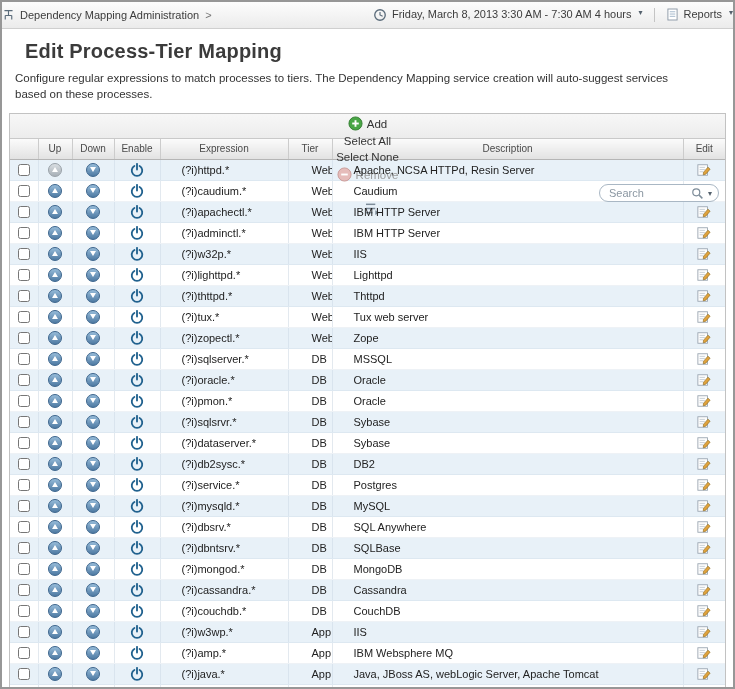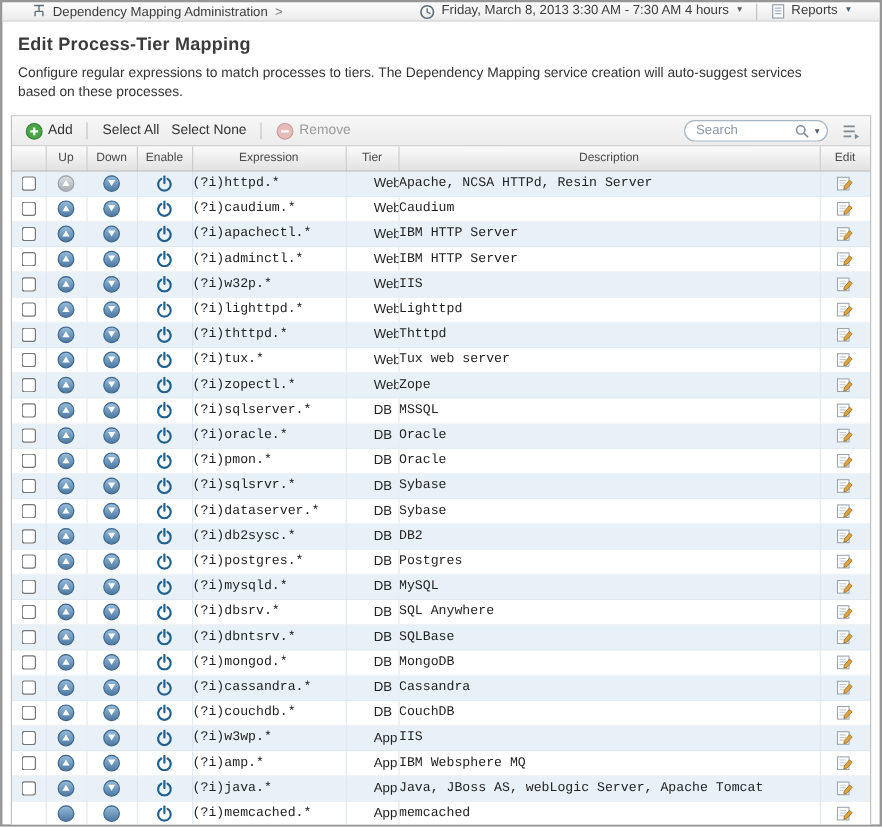--- a/index.html
+++ b/index.html
@@ -1,58 +1,58 @@
 <!DOCTYPE html>
 <html><head>
 <meta charset="utf-8">
 <style>
   * { margin:0; padding:0; box-sizing:border-box; }
   html,body { width:735px; height:689px; background:#fff; font-family:"Liberation Sans",sans-serif; }
   .frame { position:relative; width:735px; height:689px; border:2px solid #979797; background:#fff; overflow:hidden; }
 
   
-  .topbar { height:16px; background:linear-gradient(#fdfdfd,#ebebeb); border-bottom:1px solid #cfcfcf;
-            display:flex; align-items:center; padding:0 24px; font-size:11px; color:#3c3c3c; }
+  .topbar { height:27px; background:linear-gradient(#fdfdfd,#ebebeb); border-bottom:1px solid #cfcfcf;
+            display:flex; align-items:center; padding:0 0; font-size:11px; color:#3c3c3c; }
   .topbar .crumb-root { color:#3c3c3c; margin:0 4px 0 5px; }
   .topbar .crumb-sep { color:#777; margin:0 2px; }
   .topbar .crumb-current { font-weight:bold; color:#222; margin-left:4px; }
   .topbar .spacer { flex:1; }
   .topbar .right { display:flex; gap:5px; }
   .dd { font-size:8px; color:#55616d; margin-left:2px; }
   .vsep { width:1px; height:14px; background:#c4c4c4; margin:0 7px; }
 
   
-  .page-title { font-size:15px; font-weight:bold; color:#3b3b3b; padding:11px 0 0 13px; letter-spacing:.2px; }
+  .page-title { font-size:20px; font-weight:bold; color:#3b3b3b; padding:11px 0 0 23px; letter-spacing:.2px; }
   .page-desc { font-size:11.5px; color:#333; padding:8px 22px 0 13px; line-height:1.35; max-width:720px; }
 
   
   .panel { margin:11px 7px 0 7px; border:1px solid #c2c2c2; background:#fff; }
   .toolbar { height:25px; background:linear-gradient(#f7f7f7,#ececec); border-bottom:1px solid #c9c9c9;
-             display:flex; align-items:center; padding:0 6px; font-size:11.5px; color:#333; }
+             display:flex; align-items:center; padding:0 6px; font-size:11.5px; color:#333;flex-direction:column; }
   .tbtn { display:inline-flex; align-items:center; gap:4px; padding:2px 5px; cursor:pointer; color:#333; }
   .tbtn.disabled { color:#9a9a9a; cursor:default; }
   .toolbar .search-wrap { margin-left:auto; position:relative; display:flex; align-items:center; }
   .search-input { width:120px; height:18px; border:1px solid #a9b7c4; border-radius:9px; font-size:11px;
                   padding:0 34px 0 9px; color:#444; background:#fff; outline:none; font-family:"Liberation Sans",sans-serif; }
   .search-input::placeholder { color:#8b97a2; }
   .search-icons { position:absolute; right:7px; display:flex; align-items:center; gap:2px; }
   .opts-icon { margin-left:12px; margin-right:2px; display:inline-flex; cursor:pointer; }
 
   
   table { width:100%; border-collapse:collapse; table-layout:fixed; }
   thead th { height:20px; background:linear-gradient(#fbfbfb,#e2e2e2); border-bottom:1px solid #b5b5b5;
              border-right:1px solid #cccccc; font-size:10px; font-weight:normal; color:#4a4a4a; text-align:center; }
   thead th:last-child { border-right:none; }
   tbody td { height:21px; font-size:11px; color:#222; border-right:1px solid #e3e9ef; border-bottom:1px solid #eef2f6;
              overflow:hidden; white-space:nowrap; }
   tbody td:last-child { border-right:none; }
   tbody tr.alt { background:#e8f1f8; }
   tbody tr.alt td { border-right-color:#d9e4ee; border-bottom-color:#dde8f1; }
   .c-check, .c-icon { text-align:center; }
-  .c-expr, .c-desc { padding-left:0;font-family:Liberation Mono, monospace; }
+  .c-expr, .c-desc { padding-left:21px; }
   .c-tier { padding-left:23px; }
   input[type=checkbox] { width:12px; height:12px; vertical-align:middle; }
 
   .circ { width:14px; height:14px; border-radius:50%; display:inline-flex; align-items:center; justify-content:center;
           background:linear-gradient(#96bbd9,#4e7aa3); border:1px solid #3f678e; vertical-align:middle; cursor:pointer; }
   .circ.disabled { background:linear-gradient(#d9dee2,#a8b0b7); border-color:#9aa2a9; }
   .tri-up { width:0; height:0; border-left:3.5px solid transparent; border-right:3.5px solid transparent; border-bottom:5px solid #fff; }
   .tri-down { width:0; height:0; border-left:3.5px solid transparent; border-right:3.5px solid transparent; border-top:5px solid #fff; }
   .iconbtn { display:inline-flex; vertical-align:middle; cursor:pointer; }
 </style>
@@ -709,21 +709,21 @@
               </span>
     </td>
     <td class="c-icon">
       <span class="iconbtn">
         <svg width="14" height="14" viewBox="0 0 16 16">
                   <path d="M5 3.5 A 6 6 0 1 0 11 3.5" fill="none" stroke="#20618e" stroke-width="2.1" stroke-linecap="round"></path>
                   <line x1="8" y1="1" x2="8" y2="7.5" stroke="#20618e" stroke-width="2.1" stroke-linecap="round"></line>
                 </svg>
       </span>
     </td>
-    <td class="c-expr">(?i)postgres.*</td>
+    <td class="c-expr">(?i)service.*</td>
     <td class="c-tier">DB</td>
     <td class="c-desc">Postgres</td>
     <td class="c-icon">
       <span class="iconbtn">
         <svg width="14" height="14" viewBox="0 0 16 16">
                   <rect x="1" y="2" width="11" height="12" fill="#fdfdfd" stroke="#98a4b0"></rect>
                   <line x1="3" y1="5" x2="9" y2="5" stroke="#c2cad1"></line>
                   <line x1="3" y1="7.5" x2="9" y2="7.5" stroke="#c2cad1"></line>
                   <line x1="3" y1="10" x2="7" y2="10" stroke="#c2cad1"></line>
                   <path d="M7.5 10.5 L12.5 4.8 L15 7 L10 12.8 L7.1 13.5 Z" fill="#e0a23c" stroke="#8a6a20" stroke-width="0.7"></path>

